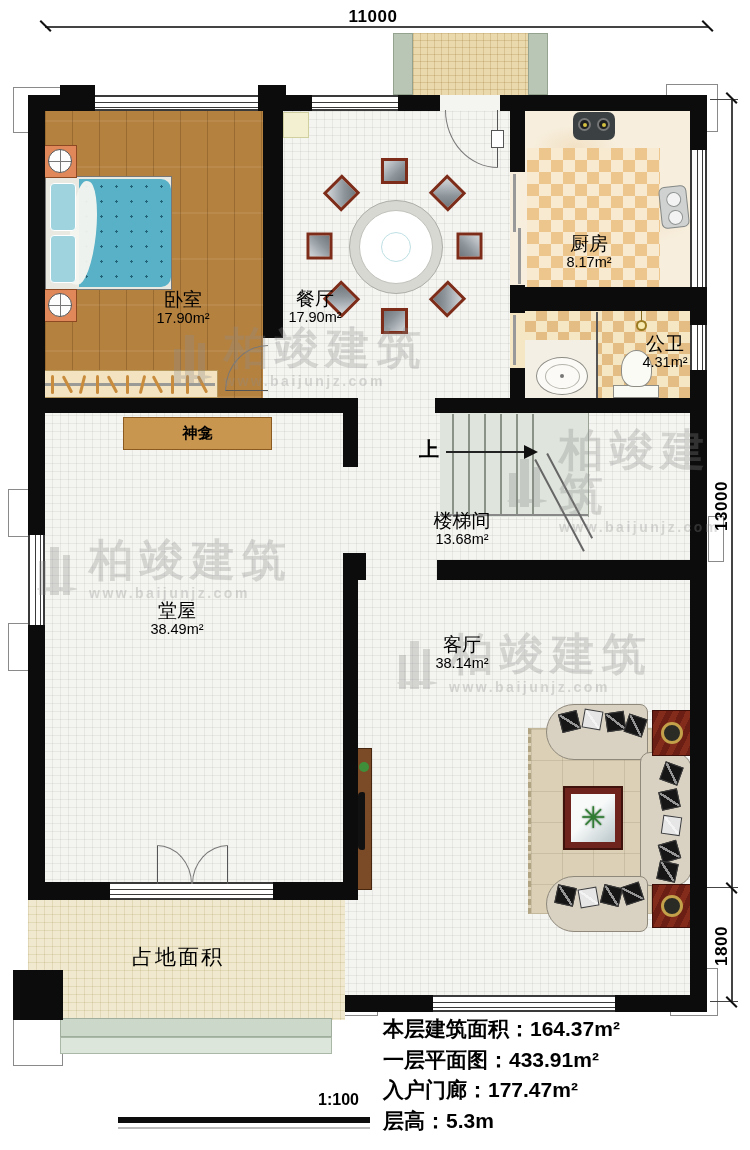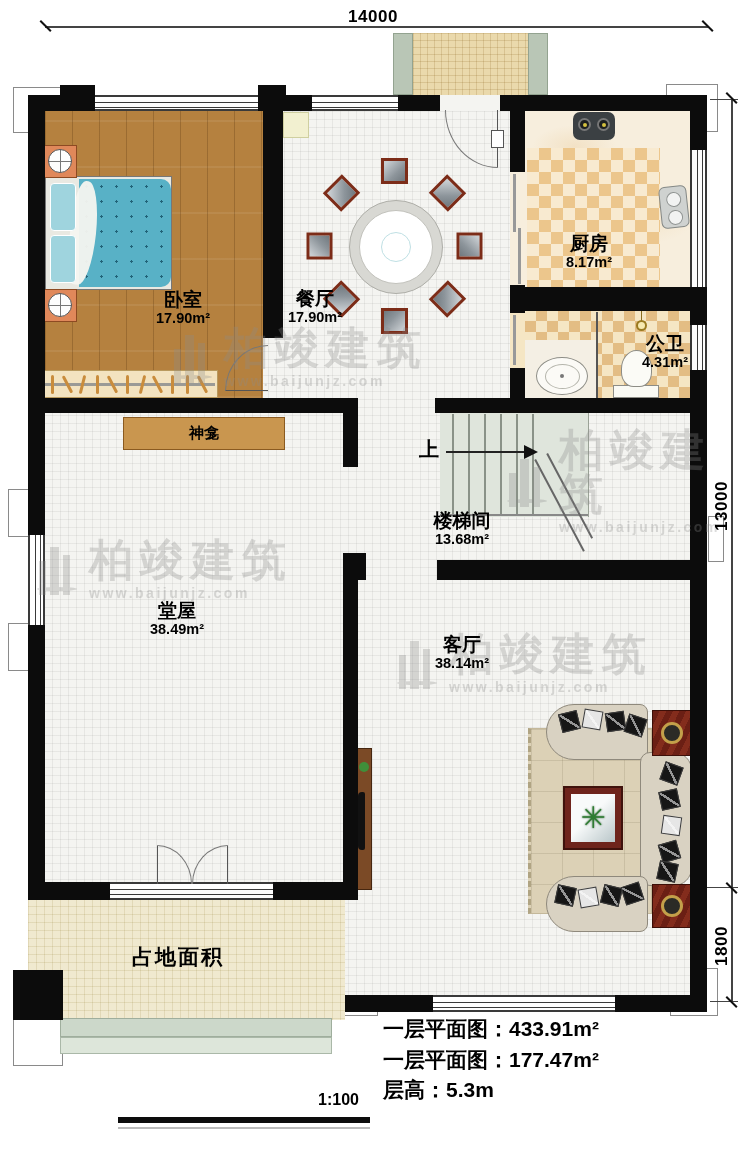--- a/index.html
+++ b/index.html
@@ -36,21 +36,21 @@
   .win-h{position:absolute;background:#fff;box-sizing:border-box;border-top:2px solid #3a3a3a;border-bottom:2px solid #3a3a3a;
         background-image:linear-gradient(#3a3a3a,#3a3a3a),linear-gradient(#3a3a3a,#3a3a3a);
         background-repeat:no-repeat;background-size:100% 1px;background-position:0 5px,0 10px;}
   .win-v{position:absolute;background:#fff;box-sizing:border-box;border-left:2px solid #3a3a3a;border-right:2px solid #3a3a3a;
         background-image:linear-gradient(#3a3a3a,#3a3a3a),linear-gradient(#3a3a3a,#3a3a3a);
         background-repeat:no-repeat;background-size:1px 100%;background-position:5px 0,10px 0;}
   .colmark{position:absolute;background:#fff;border:1.5px solid #8a8a8a;box-sizing:border-box;}
   .arc{position:absolute;box-sizing:border-box;border:0 solid #777;}
   .doorline{position:absolute;background:#999;}
   
-  .room-label{position:absolute;text-align:center;font-weight:bold;line-height:1.12;transform:translateX(-50%);white-space:nowrap;}
+  .room-label{position:absolute;text-align:center;font-weight:normal;line-height:1.12;transform:translateX(-50%);white-space:nowrap;}
   .room-label .nm{font-size:19px;}
   .room-label .ar{font-size:14.5px;}
   .small-label{position:absolute;font-weight:bold;font-size:15px;white-space:nowrap;}
   
   .dimline{position:absolute;background:#444;}
   .tick{position:absolute;width:15px;height:2.2px;background:#111;transform:rotate(45deg);}
   .dimtext{position:absolute;font-weight:bold;font-size:17px;text-align:center;letter-spacing:.5px;}
   .dimtext.vert{transform:rotate(-90deg);}
   
   .lampstand{position:absolute;background:#e0885a;border:1px solid #8d4a22;box-sizing:border-box;}
@@ -113,21 +113,21 @@
         <div class="tread" style="left: 76px; top: 1px; height: 100px;"></div>
         <div class="tread" style="left: 92px; top: 1px; height: 100px;"></div>
       </div>
     <div class="abs" style="left:0;top:101px;width:148px;height:2px;background:#888;"></div>
     <div class="abs" style="left:96px;top:46px;width:104px;height:1.5px;background:#666;transform:rotate(62deg);transform-origin:left top;"></div>
     <div class="abs" style="left:108px;top:40px;width:96px;height:1.5px;background:#666;transform:rotate(62deg);transform-origin:left top;"></div>
     <div class="abs" style="left:6px;top:38px;width:80px;height:1.6px;background:#222;"></div>
     <div class="abs" style="left:84px;top:32px;width:0;height:0;border-left:14px solid #111;border-top:7px solid transparent;border-bottom:7px solid transparent;"></div>
   </div>
 
-  <div class="abs" style="left:123px;top:417px;width:162px;height:33px;background:#c9964f;border:1px solid #8a5a20;box-sizing:border-box;display:flex;align-items:center;justify-content:center;">
+  <div class="abs" style="left:123px;top:417px;width:149px;height:33px;background:#c9964f;border:1px solid #8a5a20;box-sizing:border-box;display:flex;align-items:center;justify-content:center;">
     <span class="small-label" style="position:static;">神龛</span>
   </div>
 
   <div class="abs" style="left:45px;top:176px;width:127px;height:114px;background:#e9e9e2;border:1px solid #777;box-sizing:border-box;">
     <div class="abs" style="left:33px;top:2px;width:92px;height:108px;background:#58b1c6;border-radius:0 10px 10px 0;background-image:radial-gradient(rgba(20,80,100,.8) 1.3px,transparent 1.4px);background-size:15px 15px;"></div>
     <div class="abs" style="left:24px;top:4px;width:26px;height:104px;background:#f6f6f0;border-radius:50% 60% 60% 40%;transform:rotate(6deg);opacity:.95;"></div>
     <div class="abs" style="left:4px;top:6px;width:24px;height:46px;background:#9fd4de;border:1.5px solid #fff;border-radius:4px;"></div>
     <div class="abs" style="left:4px;top:58px;width:24px;height:46px;background:#9fd4de;border:1.5px solid #fff;border-radius:4px;"></div>
   </div>
   <div class="lampstand" style="left:43px;top:145px;width:34px;height:33px;"></div>
@@ -357,34 +357,35 @@
     <div class="ar">38.14m²</div>
   </div>
   <div class="room-label" style="left:178px;top:945px;">
     <div class="nm" style="font-size:21px;letter-spacing:2px;">占地面积</div>
   </div>
   <div class="small-label" style="left:419px;top:436px;font-size:20px;">上</div>
 
   <div class="dimline" style="left:45px;top:26px;width:663px;height:1.5px;"></div>
   <div class="tick" style="left:38px;top:25px;"></div>
   <div class="tick" style="left:700px;top:25px;"></div>
-  <div class="dimtext" style="left:338px;top:7px;width:70px;">14000</div>
+  <div class="dimtext" style="left:338px;top:7px;width:70px;">11000</div>
 
   <div class="dimline" style="left:731px;top:98px;width:1.5px;height:905px;"></div>
   <div class="dimline" style="left:710px;top:99px;width:28px;height:1.2px;"></div>
   <div class="dimline" style="left:707px;top:887px;width:31px;height:1.2px;"></div>
   <div class="dimline" style="left:710px;top:1001px;width:28px;height:1.2px;"></div>
   <div class="tick" style="left:724px;top:97px;"></div>
   <div class="tick" style="left:724px;top:887px;"></div>
   <div class="tick" style="left:724px;top:1001px;"></div>
   <div class="dimtext vert" style="left:682px;top:496px;width:80px;">13000</div>
   <div class="dimtext vert" style="left:687px;top:936px;width:70px;">1800</div>
 
   <div class="stats">
+    <div>本层建筑面积：164.37m²</div>
     <div>一层平面图：433.91m²</div>
-    <div>一层平面图：177.47m²</div>
+    <div>入户门廊：177.47m²</div>
     <div>层高：5.3m</div>
   </div>
   <div class="scale">1:100</div>
   <div class="abs" style="left:118px;top:1117px;width:252px;height:6px;background:#0c0c0c;"></div>
   <div class="abs" style="left:118px;top:1127px;width:252px;height:2px;background:#bbb;"></div>
 
 </div>
 
 </body></html>

